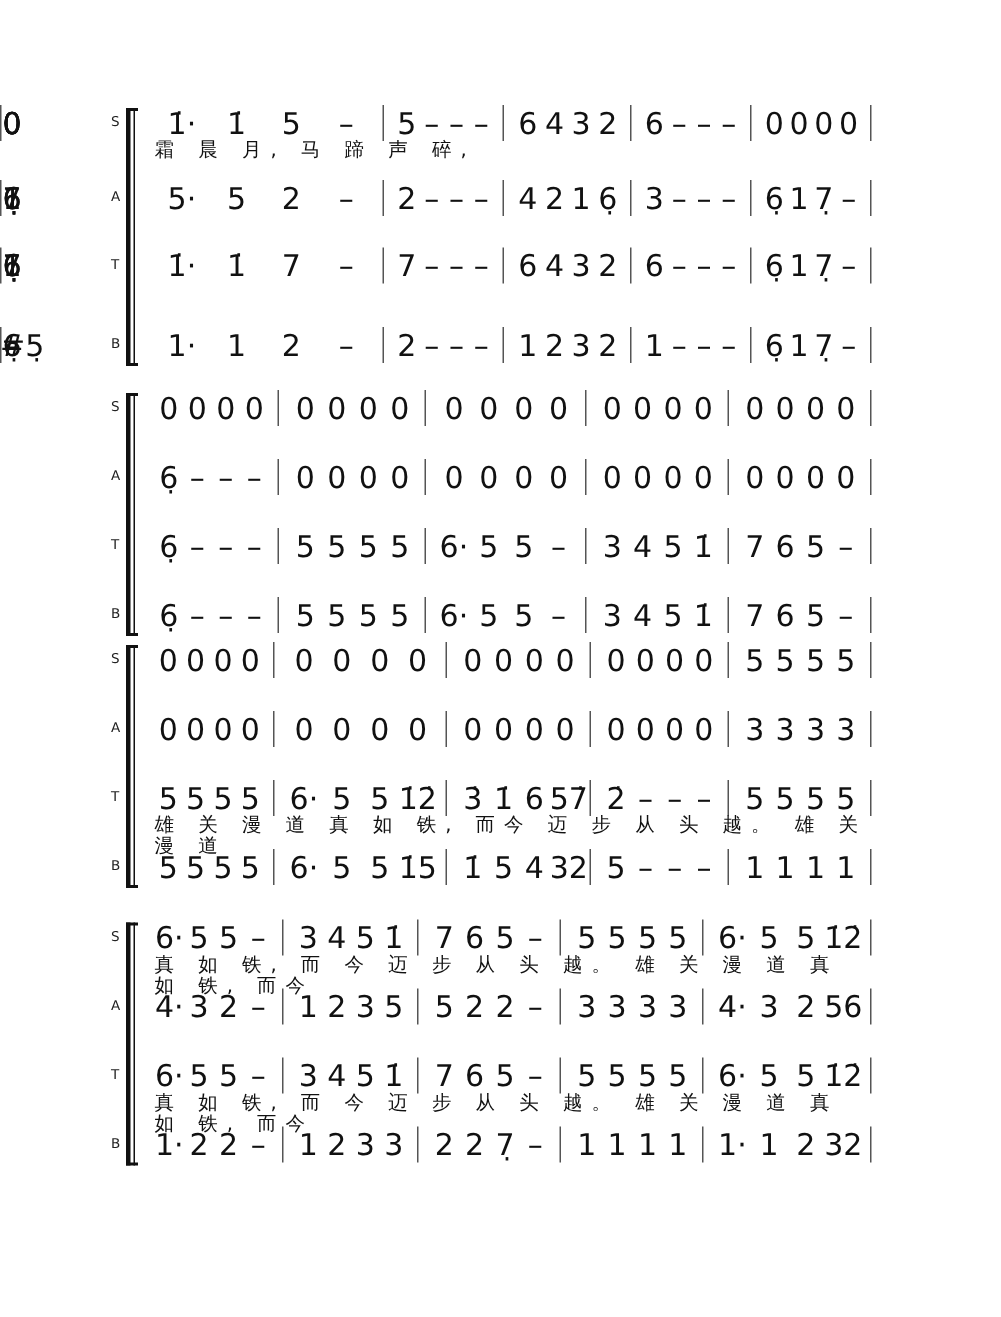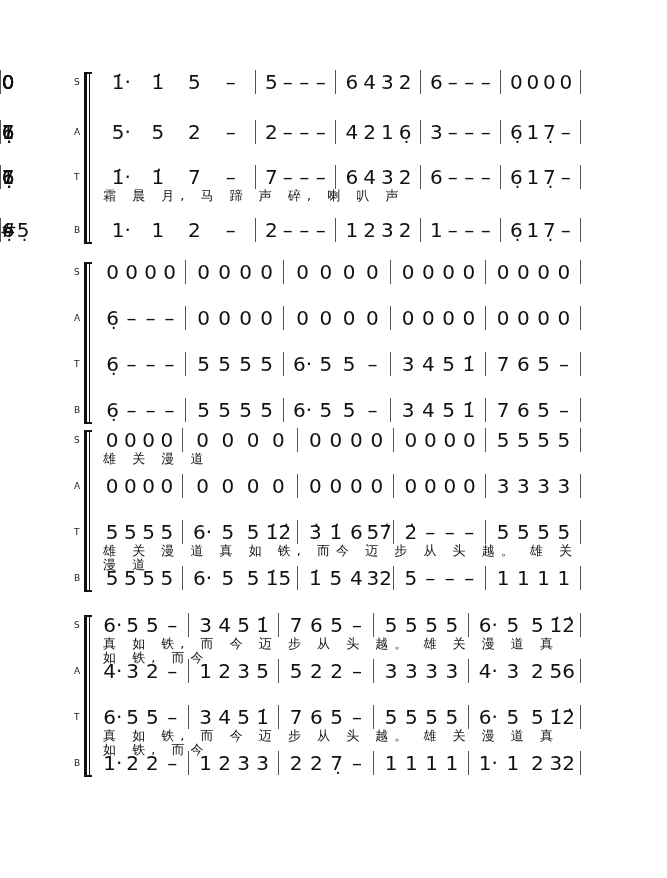--- a/index.html
+++ b/index.html
@@ -46,20 +46,21 @@
       <div class="note" style="left: 508px; top: 0px; width: 16.5px;">0</div>
       <div class="note" style="left: 524.5px; top: 0px; width: 16.5px;">0</div>
       <div class="note" style="left: 541px; top: 0px; width: 16.5px;">0</div>
       <div class="note" style="left: 557.5px; top: 0px; width: 16.5px;">0</div>
       <div class="bar" style="left: 580px; top: -2px; height: 24px;"></div>
       <div class="note" style="top: 0px;">0</div>
       <div class="note" style="top: 0px;">0</div>
       <div class="note" style="top: 0px;">0</div>
       <div class="note" style="top: 0px;">0</div>
       <div class="bar" style="top: -2px; height: 24px;"></div>
+      <div class="lyric" style="top: 22px; left: 103px; width: 485px; letter-spacing: 6px;">霜 晨 月, 马 蹄 声 碎,</div>
       <div class="voice-label" style="top: 55px;">A</div>
       <div class="note" style="left: 103px; top: 50px; width: 36.5px;">5·</div>
       <div class="note" style="left: 139.5px; top: 50px; width: 36.5px;">5</div>
       <div class="note" style="left: 176px; top: 50px; width: 36.5px;">2</div>
       <div class="note" style="left: 212.5px; top: 50px; width: 36.5px;">–</div>
       <div class="bar" style="left: 255px; top: 48px; height: 24px;"></div>
       <div class="note" style="left: 263px; top: 50px; width: 16.5px;">2</div>
       <div class="note" style="left: 279.5px; top: 50px; width: 16.5px;">–</div>
       <div class="note" style="left: 296px; top: 50px; width: 16.5px;">–</div>
       <div class="note" style="left: 312.5px; top: 50px; width: 16.5px;">–</div>
@@ -108,21 +109,20 @@
       <div class="note" style="left: 508px; top: 95px; width: 16.5px;">6̣</div>
       <div class="note" style="left: 524.5px; top: 95px; width: 16.5px;">1</div>
       <div class="note" style="left: 541px; top: 95px; width: 16.5px;">7̣</div>
       <div class="note" style="left: 557.5px; top: 95px; width: 16.5px;">–</div>
       <div class="bar" style="left: 580px; top: 93px; height: 24px;"></div>
       <div class="note" style="top: 95px;">6̣</div>
       <div class="note" style="top: 95px;">1</div>
       <div class="note" style="top: 95px;">7̣</div>
       <div class="note" style="top: 95px;">6̣</div>
       <div class="bar" style="top: 93px; height: 24px;"></div>
-      <div class="lyric" style="top: 117px; left: 103px; width: 485px; letter-spacing: 6px;">霜 晨 月, 马 蹄 声 碎, 喇 叭 声</div>
       <div class="voice-label" style="top: 153px;">B</div>
       <div class="note" style="left: 103px; top: 148px; width: 36.5px;">1·</div>
       <div class="note" style="left: 139.5px; top: 148px; width: 36.5px;">1</div>
       <div class="note" style="left: 176px; top: 148px; width: 36.5px;">2</div>
       <div class="note" style="left: 212.5px; top: 148px; width: 36.5px;">–</div>
       <div class="bar" style="left: 255px; top: 146px; height: 24px;"></div>
       <div class="note" style="left: 263px; top: 148px; width: 16.5px;">2</div>
       <div class="note" style="left: 279.5px; top: 148px; width: 16.5px;">–</div>
       <div class="note" style="left: 296px; top: 148px; width: 16.5px;">–</div>
       <div class="note" style="left: 312.5px; top: 148px; width: 16.5px;">–</div>
@@ -278,21 +278,20 @@
       <div class="note" style="left: 401px; top: 0px; width: 19.5px;">0</div>
       <div class="note" style="left: 420.5px; top: 0px; width: 19.5px;">0</div>
       <div class="note" style="left: 440px; top: 0px; width: 19.5px;">0</div>
       <div class="note" style="left: 459.5px; top: 0px; width: 19.5px;">0</div>
       <div class="bar" style="left: 485px; top: -2px; height: 24px;"></div>
       <div class="note" style="left: 493px; top: 0px; width: 20.25px;">5</div>
       <div class="note" style="left: 513.25px; top: 0px; width: 20.25px;">5</div>
       <div class="note" style="left: 533.5px; top: 0px; width: 20.25px;">5</div>
       <div class="note" style="left: 553.75px; top: 0px; width: 20.25px;">5</div>
       <div class="bar" style="left: 580px; top: -2px; height: 24px;"></div>
-      <div class="lyric" style="top: 22px; left: 103px; width: 485px; letter-spacing: 6px;">雄 关 漫 道</div>
       <div class="voice-label" style="top: 51px;">A</div>
       <div class="note" style="left: 103px; top: 46px; width: 18.25px;">0</div>
       <div class="note" style="left: 121.25px; top: 46px; width: 18.25px;">0</div>
       <div class="note" style="left: 139.5px; top: 46px; width: 18.25px;">0</div>
       <div class="note" style="left: 157.75px; top: 46px; width: 18.25px;">0</div>
       <div class="bar" style="left: 182px; top: 44px; height: 24px;"></div>
       <div class="note" style="left: 190px; top: 46px; width: 25.25px;">0</div>
       <div class="note" style="left: 215.25px; top: 46px; width: 25.25px;">0</div>
       <div class="note" style="left: 240.5px; top: 46px; width: 25.25px;">0</div>
       <div class="note" style="left: 265.75px; top: 46px; width: 25.25px;">0</div>

